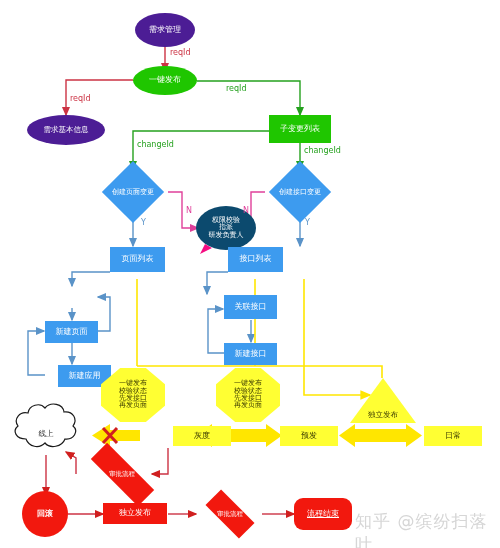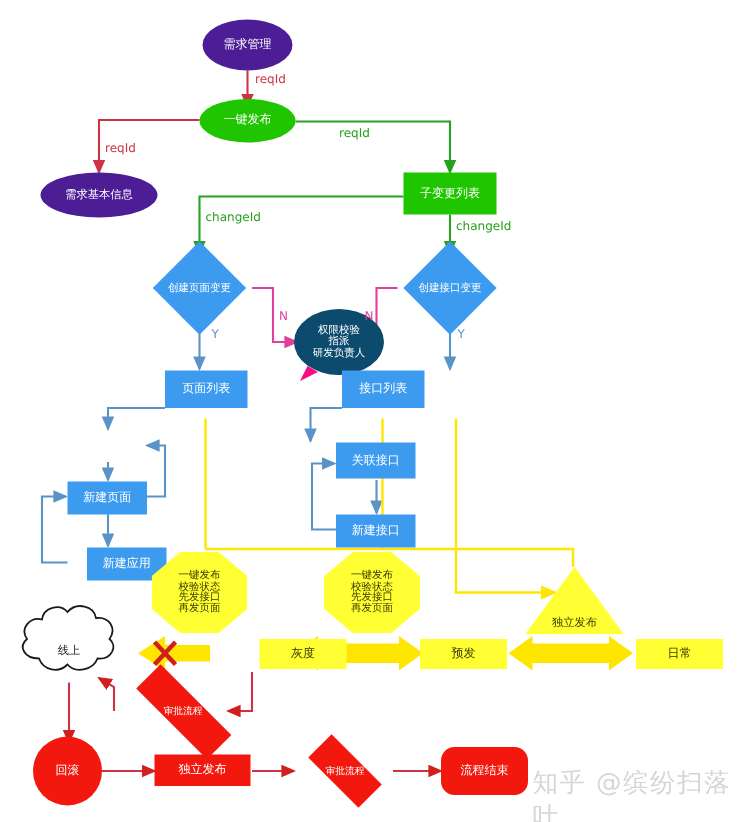--- a/index.html
+++ b/index.html
@@ -233,36 +233,36 @@
     <span>日常</span>
   </div>
 
   <div class="diamond-wrap" style="left:76px;top:458px;width:92px;height:32px;">
     <div class="diamond-bg red" style="width:23px;height:23px;left:34.5px;top:4.5px;transform:rotate(45deg) scaleX(2.9);"></div>
     <div class="diamond-txt" style="font-size:6.5px;color:#fff;">
       <span>审批流程</span>
     </div>
   </div>
 
-  <div class="node ellipse red" style="left:22px;top:491px;width:46px;height:46px;font-size:8px;">
+  <div class="node ellipse red" style="left:22px;top:491px;width:46px;height:46px;font-size:8px;font-weight:bold;">
     <span>回滚</span>
   </div>
 
   <div class="node rect red" style="left:103px;top:503px;width:64px;height:21px;font-size:8px;">
     <span>独立发布</span>
   </div>
 
   <div class="diamond-wrap" style="left:196px;top:498px;width:68px;height:32px;">
     <div class="diamond-bg red" style="width:22px;height:22px;left:23px;top:5px;transform:rotate(45deg) scaleX(2.15);"></div>
     <div class="diamond-txt" style="font-size:6.5px;color:#fff;">
       <span>审批流程</span>
     </div>
   </div>
 
-  <div class="node rounded red" style="left:294px;top:498px;width:58px;height:32px;font-size:8px;">
+  <div class="node rounded red" style="left:294px;top:498px;width:58px;height:32px;font-size:8px;text-decoration:underline;">
     <span>流程结束</span>
   </div>
 
   <div class="lbl" style="left:170px;top:48px;font-size:8px;color:#cc3344;">reqId</div>
   <div class="lbl" style="left:70px;top:94px;font-size:8px;color:#cc3344;">reqId</div>
   <div class="lbl" style="left:226px;top:84px;font-size:8px;color:#25a11e;">reqId</div>
   <div class="lbl" style="left:137px;top:140px;font-size:8px;color:#25a11e;">changeId</div>
   <div class="lbl" style="left:304px;top:146px;font-size:8px;color:#25a11e;">changeId</div>
   <div class="lbl" style="left:141px;top:218px;font-size:8px;color:#5a93c8;">Y</div>
   <div class="lbl" style="left:186px;top:206px;font-size:8px;color:#e0409a;">N</div>

